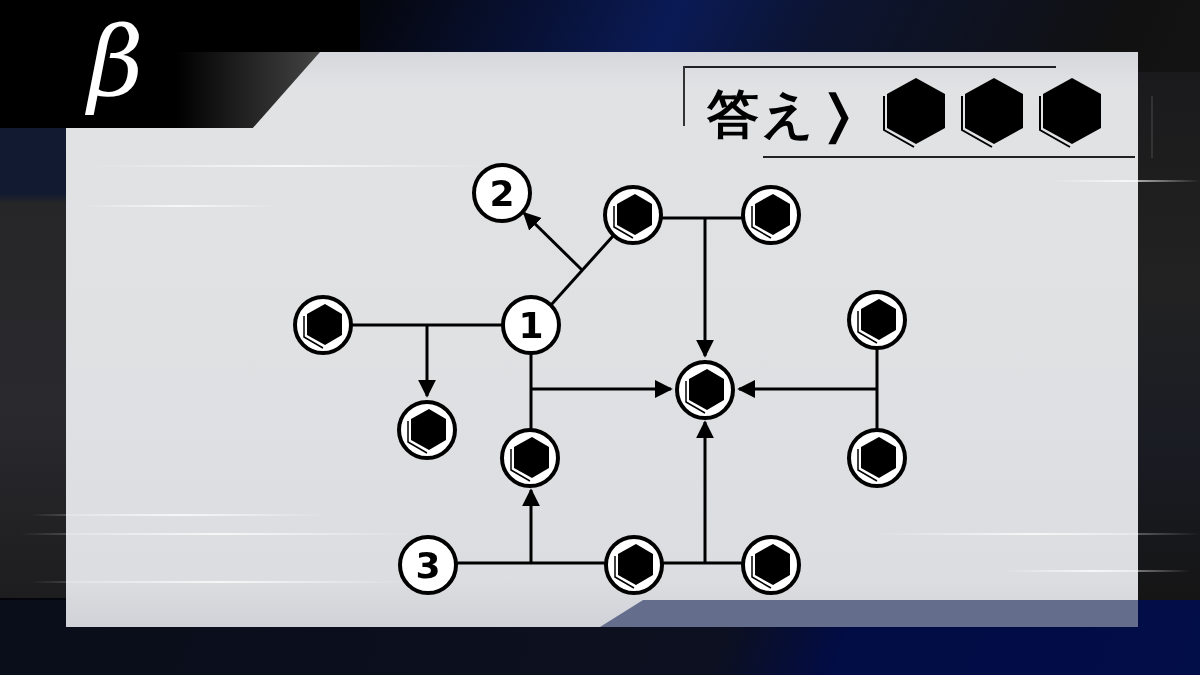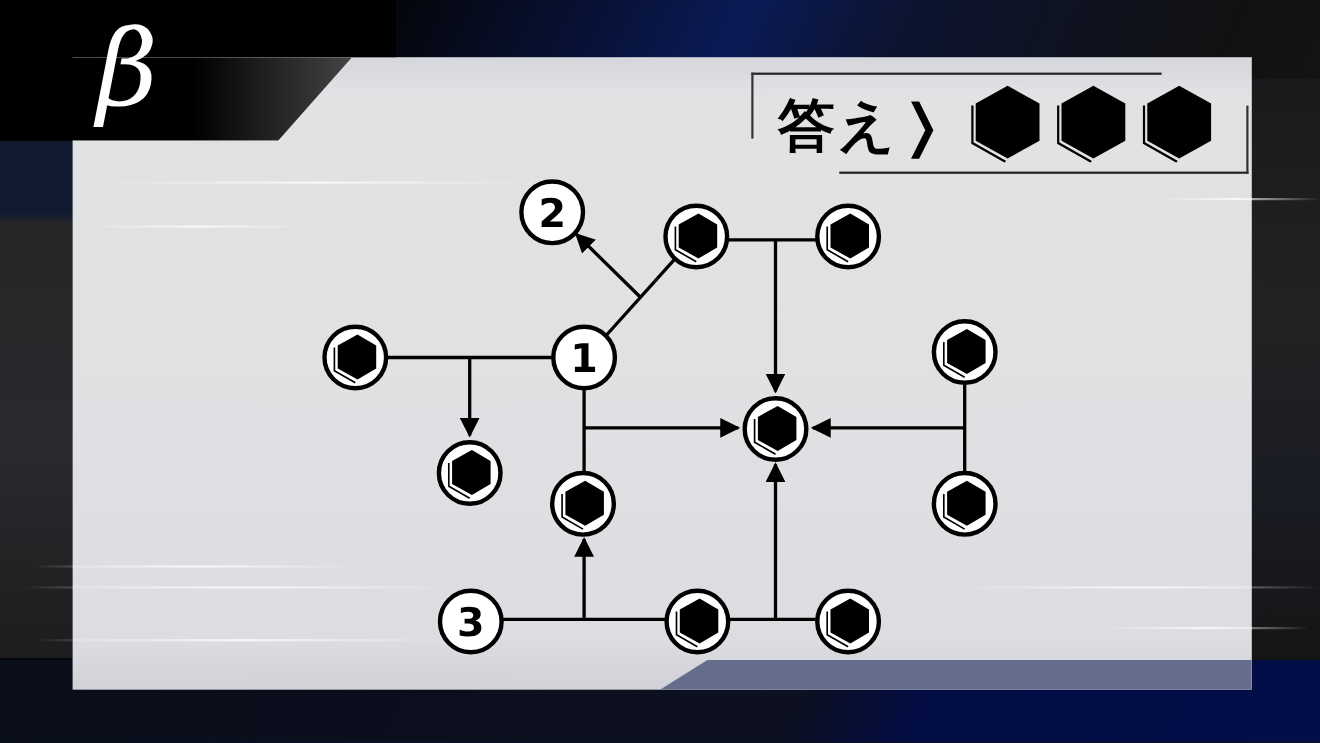--- a/index.html
+++ b/index.html
@@ -18,21 +18,21 @@
         background:linear-gradient(180deg,#d5d7dc 0%,#e1e2e4 6%,#e0e1e3 50%,#dcdde0 92%,#d0d2d8 100%); }
   .panel-bottom-blue { position:absolute; left:600px; top:600px; width:538px; height:27px;
         background:#5e6787; clip-path:polygon(8% 0,100% 0,100% 100%,0 100%); opacity:.95; }
   .streak { position:absolute; height:2px; background:linear-gradient(90deg,rgba(255,255,255,0),rgba(255,255,255,.75),rgba(255,255,255,0)); }
   .logo-top { position:absolute; left:0; top:0; width:360px; height:52px; background:#000; }
   .logo-cut { position:absolute; left:0; top:52px; width:320px; height:76px;
         background:linear-gradient(90deg,#000 0%,#000 55%,#1f1f1f 75%,#444 100%);
         clip-path:polygon(0 0,100% 0,79% 100%,0 100%); }
   .beta { position:absolute; left:88px; top:14px; font-family:"DejaVu Serif", serif;
         font-style:italic; font-size:96px; line-height:1; color:#fff; }
-  .answer-box { position:absolute; left:683px; top:66px; width:452px; height:92px; }
+  .answer-box { position:absolute; left:683px; top:66px; width:452px; height:92px;padding-left:18px; }
   .answer-box .top-line { position:absolute; left:0; top:0; width:373px; height:2px; background:#222; }
   .answer-box .left-line { position:absolute; left:0; top:0; width:2px; height:60px; background:#333; }
   .answer-box .bottom-line { position:absolute; left:80px; top:90px; width:372px; height:2px; background:#222; }
   .answer-box .right-line { position:absolute; right:0; top:30px; width:2px; height:62px; background:#333; }
   .answer-label { position:absolute; left:24px; top:14px; font-size:52px; font-weight:bold; color:#000; letter-spacing:2px; }
   .answer-hexes { position:absolute; left:198px; top:10px; display:flex; gap:12px; }
   svg.diagram { position:absolute; left:0; top:0; }
   .num { font-family:"DejaVu Sans", sans-serif; font-weight:bold; font-size:36px; }
 </style>
 </head>

